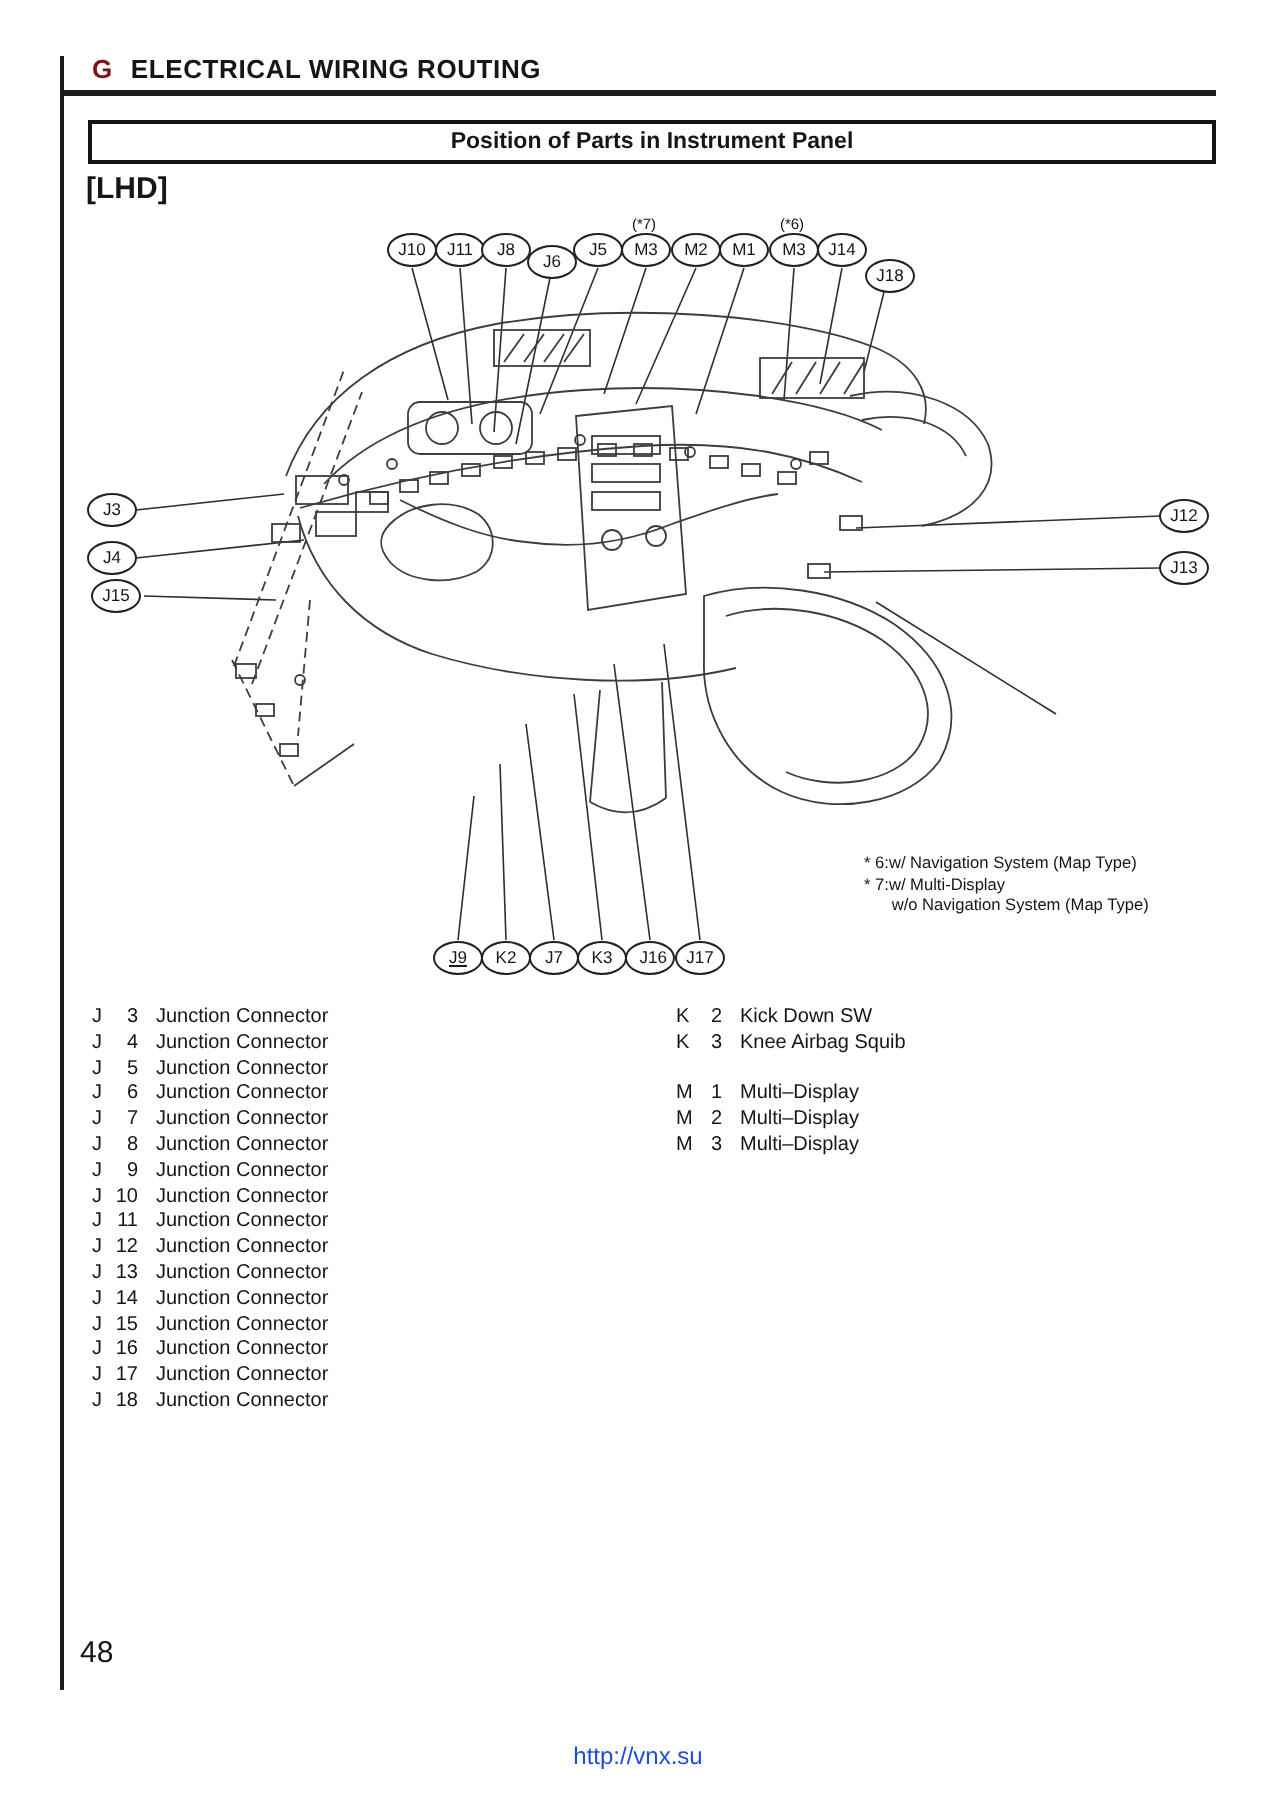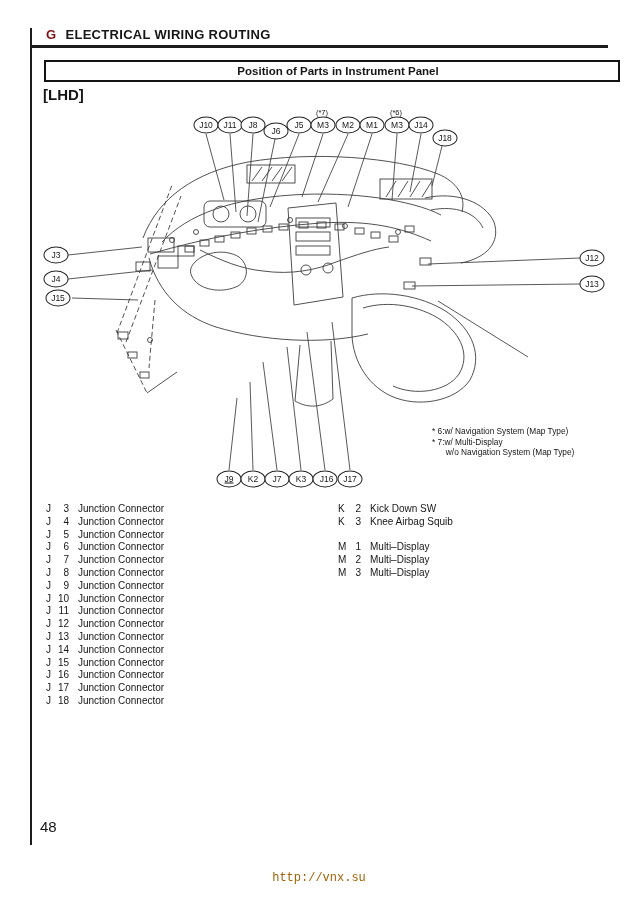--- a/index.html
+++ b/index.html
@@ -6,42 +6,42 @@
   .page{
     position:relative;width:638px;height:903px;margin:0 auto;background:#ffffff;
     font-family:"Liberation Sans", sans-serif;color:#161616;overflow:hidden;
   }
   .vrule{position:absolute;left:30px;top:28px;width:2px;height:817px;background:#1c1c1c;}
   .header{position:absolute;left:46px;top:27px;font-size:13px;font-weight:bold;letter-spacing:.3px;white-space:pre;}
   .header .g{color:#7d1216;margin-right:9px;}
   .hline{position:absolute;left:30px;top:45px;width:578px;height:3px;background:#1c1c1c;}
   .titlebox{
     position:absolute;left:44px;top:60px;width:560px;height:18px;border:2px solid #141414;
-    display:flex;align-items:center;justify-content:center;font-size:11.5px;font-weight:bold;padding-left:12px;
+    display:flex;align-items:center;justify-content:center;font-size:11.5px;font-weight:bold;
   }
   .lhd{position:absolute;left:43px;top:86px;font-size:15px;font-weight:bold;}
   svg.art{position:absolute;left:0;top:0;}
   .layer{position:absolute;left:0;top:0;width:100%;height:100%;}
   .callout{
     position:absolute;transform:translate(-50%,-50%);display:flex;align-items:center;justify-content:center;
     height:15px;min-width:17px;padding:0 3px;border:1.2px solid #222;border-radius:50%;
     background:#fff;font-size:8.5px;line-height:1;z-index:2;box-sizing:content-box;
   }
   .mark{position:absolute;transform:translate(-50%,-50%);font-size:7.5px;z-index:2;}
   .notes{position:absolute;left:432px;top:426px;font-size:8.3px;line-height:10.6px;}
   .note{white-space:pre;}
   .legend{position:absolute;top:503px;font-size:10px;}
   .legend.left{left:46px;}
   .legend.right{left:338px;}
   .legend-row{height:12.8px;white-space:nowrap;}
   .lg-letter{display:inline-block;width:10px;}
   .lg-num{display:inline-block;width:13px;text-align:right;margin-right:9px;}
   .pagenum{position:absolute;left:40px;top:818px;font-size:15px;}
   .footer-title{position:absolute;left:0;width:100%;top:851px;text-align:center;font-size:14.5px;}
-  .footer-link{position:absolute;left:0;width:100%;top:871px;text-align:center;font-size:12px;color:#a16207;font-family:Liberation Mono, monospace;}
+  .footer-link{position:absolute;left:0;width:100%;top:871px;text-align:center;font-size:12px;color:#1d4ed8;}
 </style>
 </head>
 <body>
 
 <div class="page">
 
   <div class="vrule"></div>
 
   <div class="header"><span class="g">G</span><span>ELECTRICAL WIRING ROUTING</span></div>
   <div class="hline"></div>

